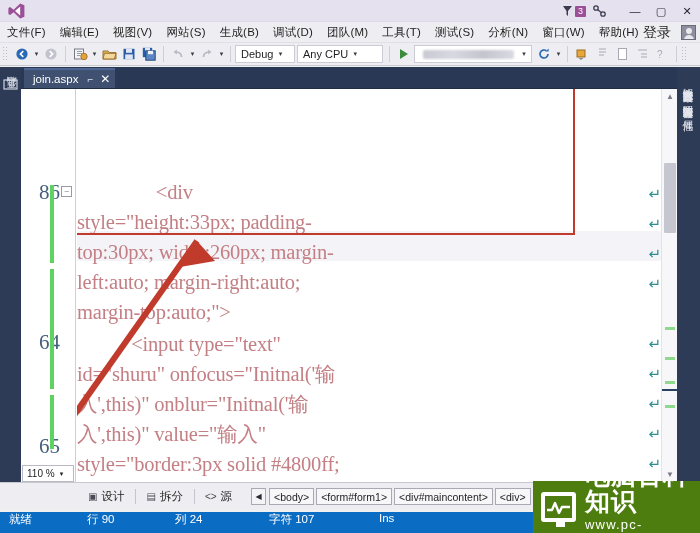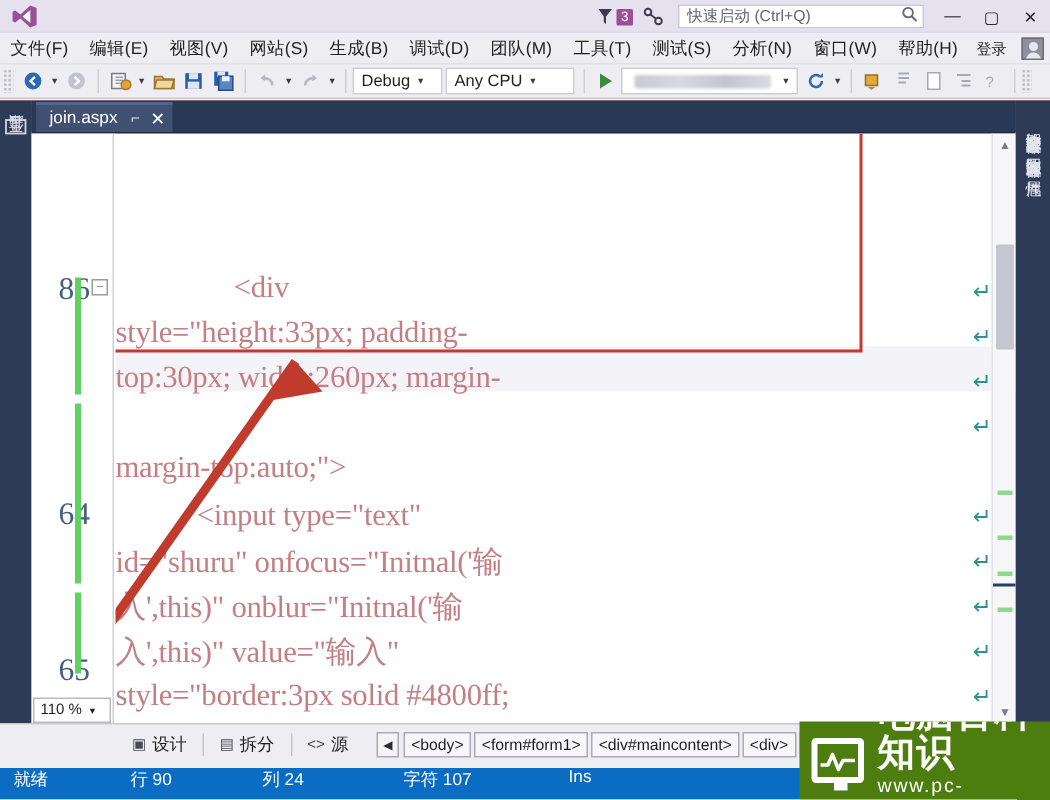--- a/index.html
+++ b/index.html
@@ -48,21 +48,21 @@
   
   #menubar{
     height:21px; background:#eeeef2; display:flex; align-items:center;
     position:relative; border-bottom:1px solid #e0e0e6;
   }
   .menu-item{
     font-size:11.5px; color:#1e1e1e; padding:2px 7px; white-space:nowrap;
     letter-spacing:.2px;
   }
   .menu-right{ position:absolute; right:4px; top:0; height:21px; display:flex; align-items:center; }
-  .signin{ font-size:10px; color:#1e1e1e; padding:0 10px;font-family:Liberation Mono, monospace; }
+  .signin{ font-size:14px; color:#1e1e1e; padding:0 10px;font-family:Liberation Mono, monospace; }
   .acct-ic{
     width:15px; height:15px; background:#8e8e9e; border:1px solid #6a6a78;
     position:relative; overflow:hidden;
   }
   .acct-ic:after{
     content:""; position:absolute; left:4px; top:2px; width:6px; height:6px;
     border-radius:50%; background:#e8e8ee;
   }
   .acct-ic:before{
     content:""; position:absolute; left:2px; top:9px; width:10px; height:7px;
@@ -284,29 +284,20 @@
         </svg>
     </span>
     <span class="notif-badge">3</span>
     <span class="feedback-ic">
       <svg width="18" height="14" viewBox="0 0 18 14">
         <circle cx="5" cy="4" r="2.2" fill="none" stroke="#3b3b50" stroke-width="1.3"></circle>
         <circle cx="12" cy="10" r="2.2" fill="none" stroke="#3b3b50" stroke-width="1.3"></circle>
         <path d="M6.5 5.5 L10.5 8.7" stroke="#3b3b50" stroke-width="1.3" fill="none"></path>
       </svg>
     </span>
-    <div class="quick-launch">
-      <span class="ql-text">快速启动 (Ctrl+Q)</span>
-      <span>
-        <svg width="11" height="11" viewBox="0 0 11 11">
-          <circle cx="4.4" cy="4.4" r="3.2" fill="none" stroke="#646472" stroke-width="1.2"></circle>
-          <path d="M6.8 6.8 L10 10" stroke="#646472" stroke-width="1.3"></path>
-        </svg>
-      </span>
-    </div>
     <div class="win-btns">
       <span class="win-btn">—</span>
       <span class="win-btn">▢</span>
       <span class="win-btn">✕</span>
     </div>
   </div>
 </div>
 
 <div id="menubar">
   <span class="menu-item">文件(F)</span>
@@ -478,20 +469,21 @@
         <span class="changebar" style="top:306px; height:54px;"></span>
         <span class="vline"></span>
       </div>
 
       <div id="codepane">
         <div class="hl-row" style="top:142px; height:30px;"></div>
 
         <div class="codeline" style="top:88px">                &lt;div</div>
         <div class="codeline" style="top:118px">style="height:33px; padding-</div>
         <div class="codeline" style="top:148px">top:30px; width:260px; margin-</div>
+        <div class="codeline" style="top:178px">left:auto; margin-right:auto;</div>
         <div class="codeline" style="top:208px">margin-top:auto;"&gt;</div>
         <div class="codeline" style="top:240px">           &lt;input type="text"</div>
         <div class="codeline" style="top:270px">id="shuru" onfocus="Initnal('输</div>
         <div class="codeline" style="top:300px">入',this)" onblur="Initnal('输</div>
         <div class="codeline" style="top:330px">入',this)" value="输入"</div>
         <div class="codeline" style="top:360px">style="border:3px solid #4800ff;</div>
         <div class="codeline" style="top:390px">  line-height:33px; "</div>
 
         <div class="wrapcol">
           <span class="wrapret" style="top:96px">↵</span>

